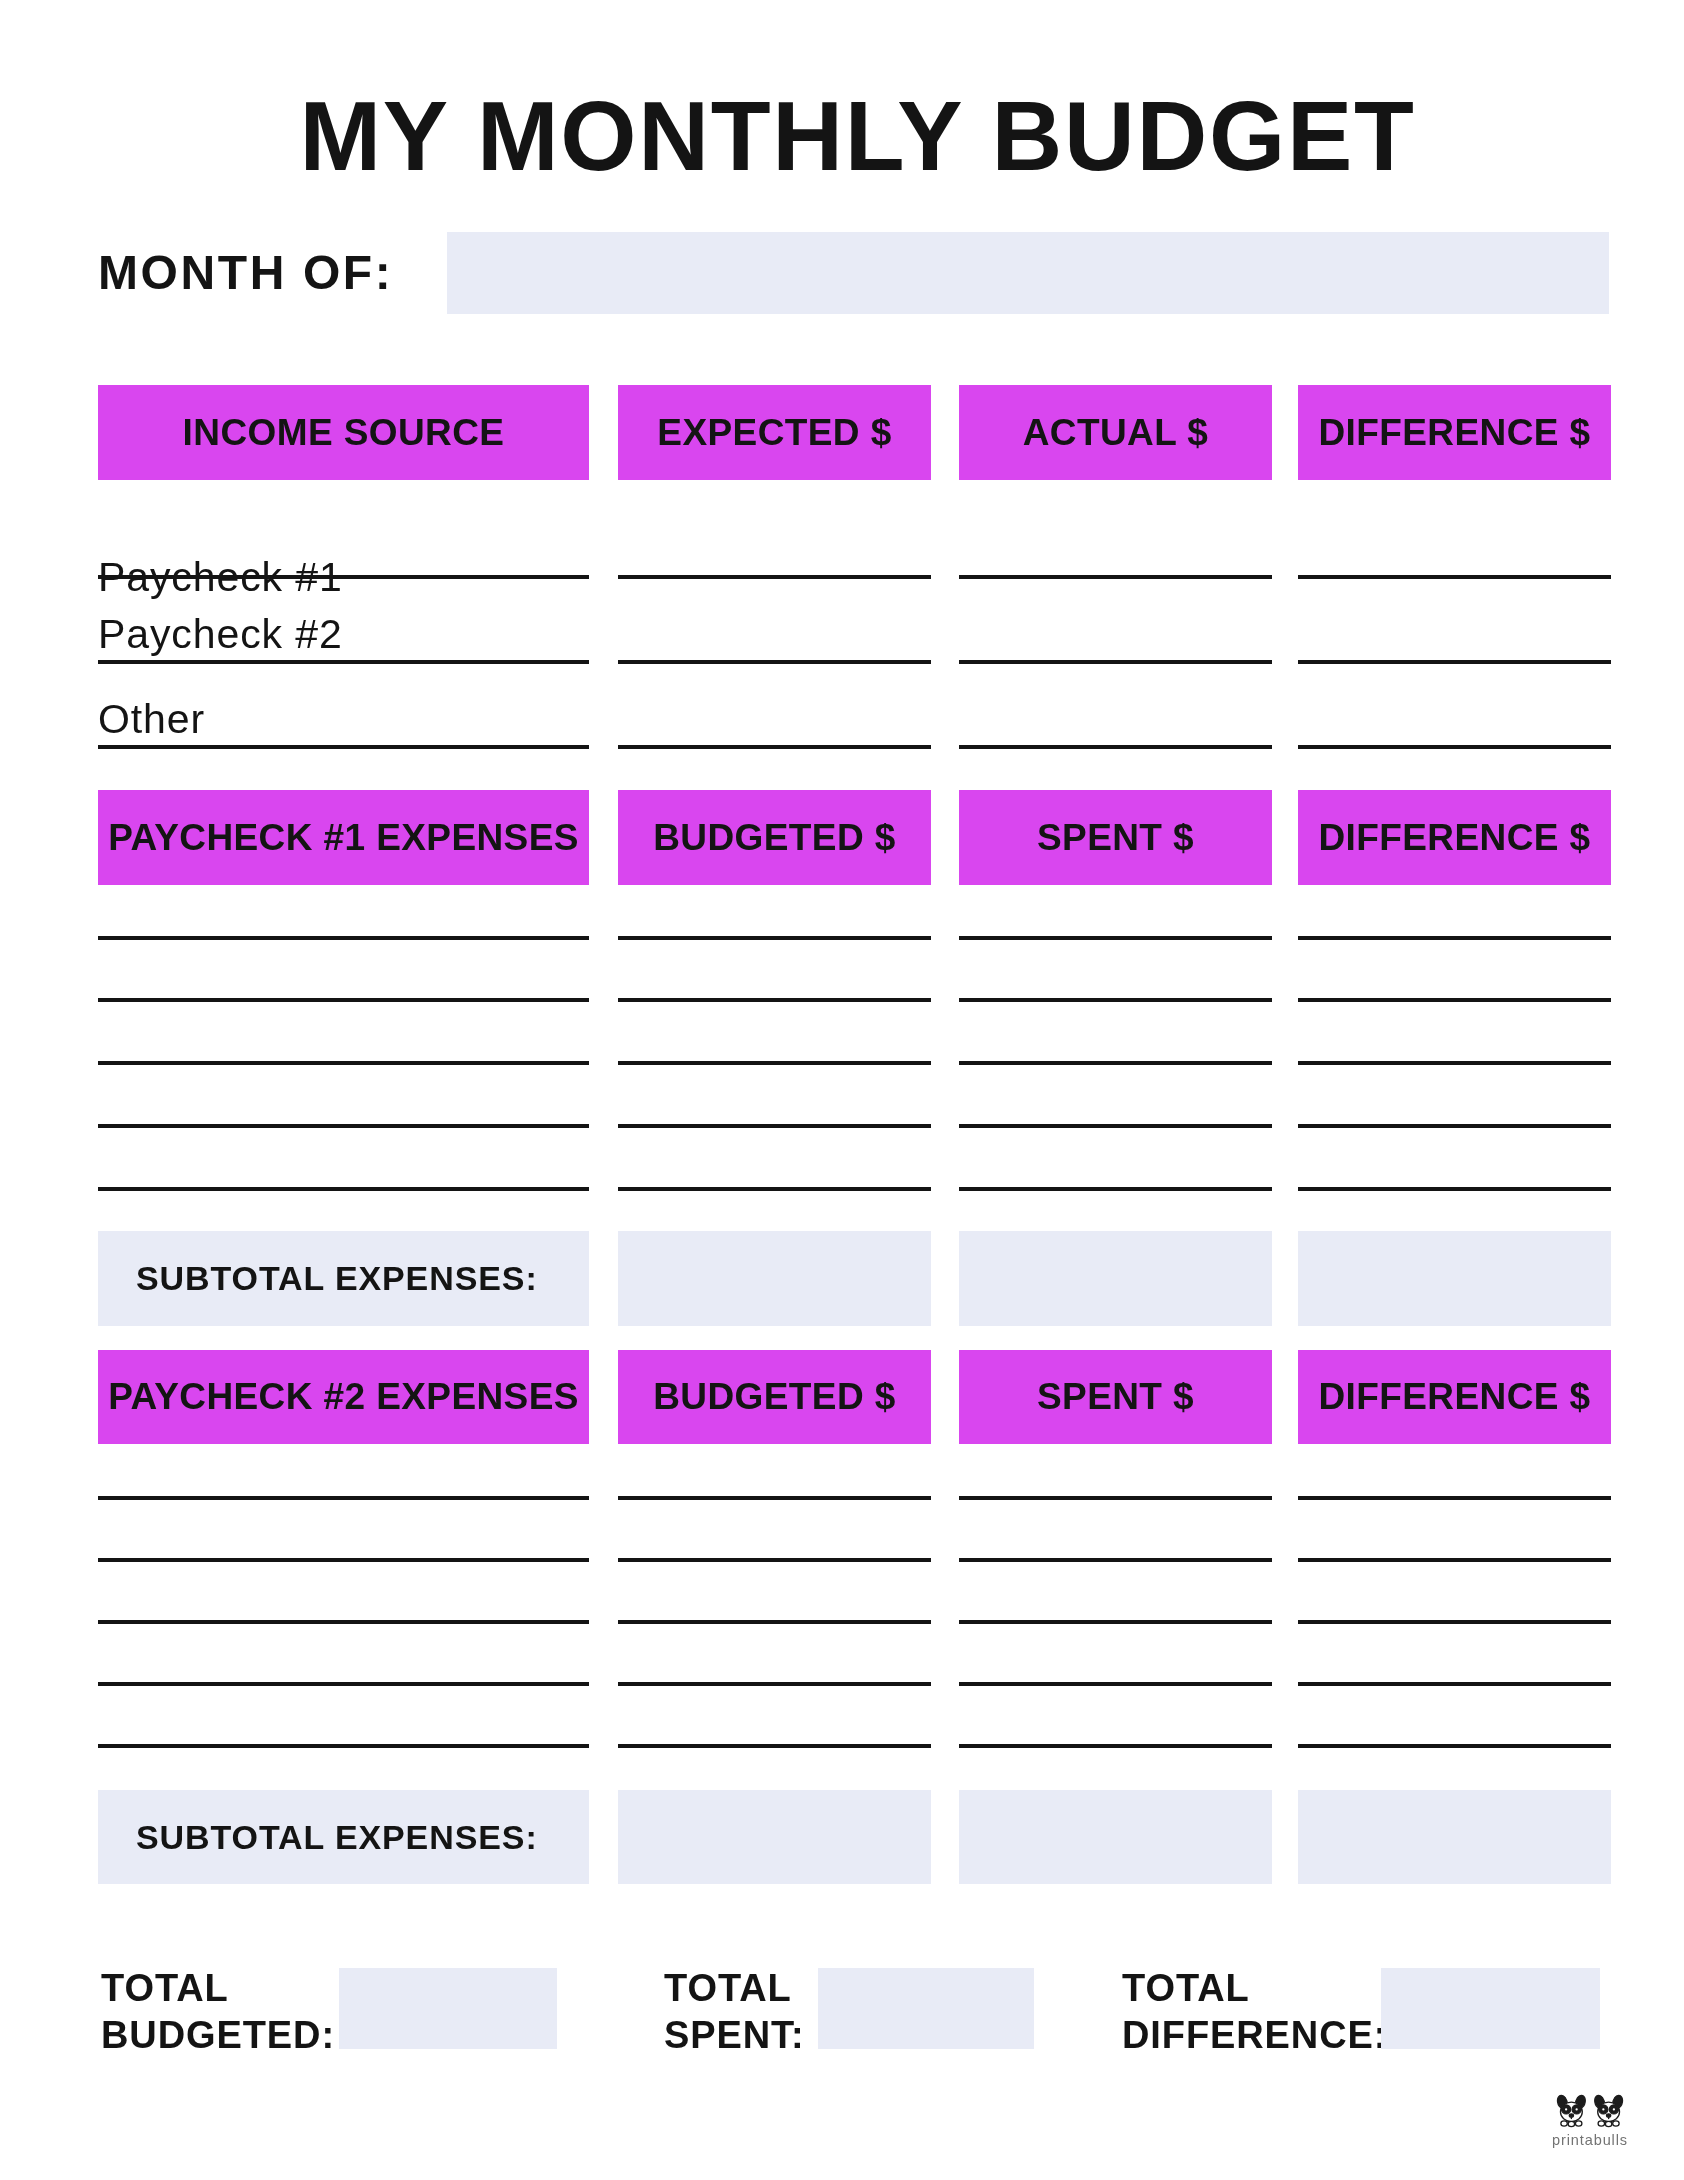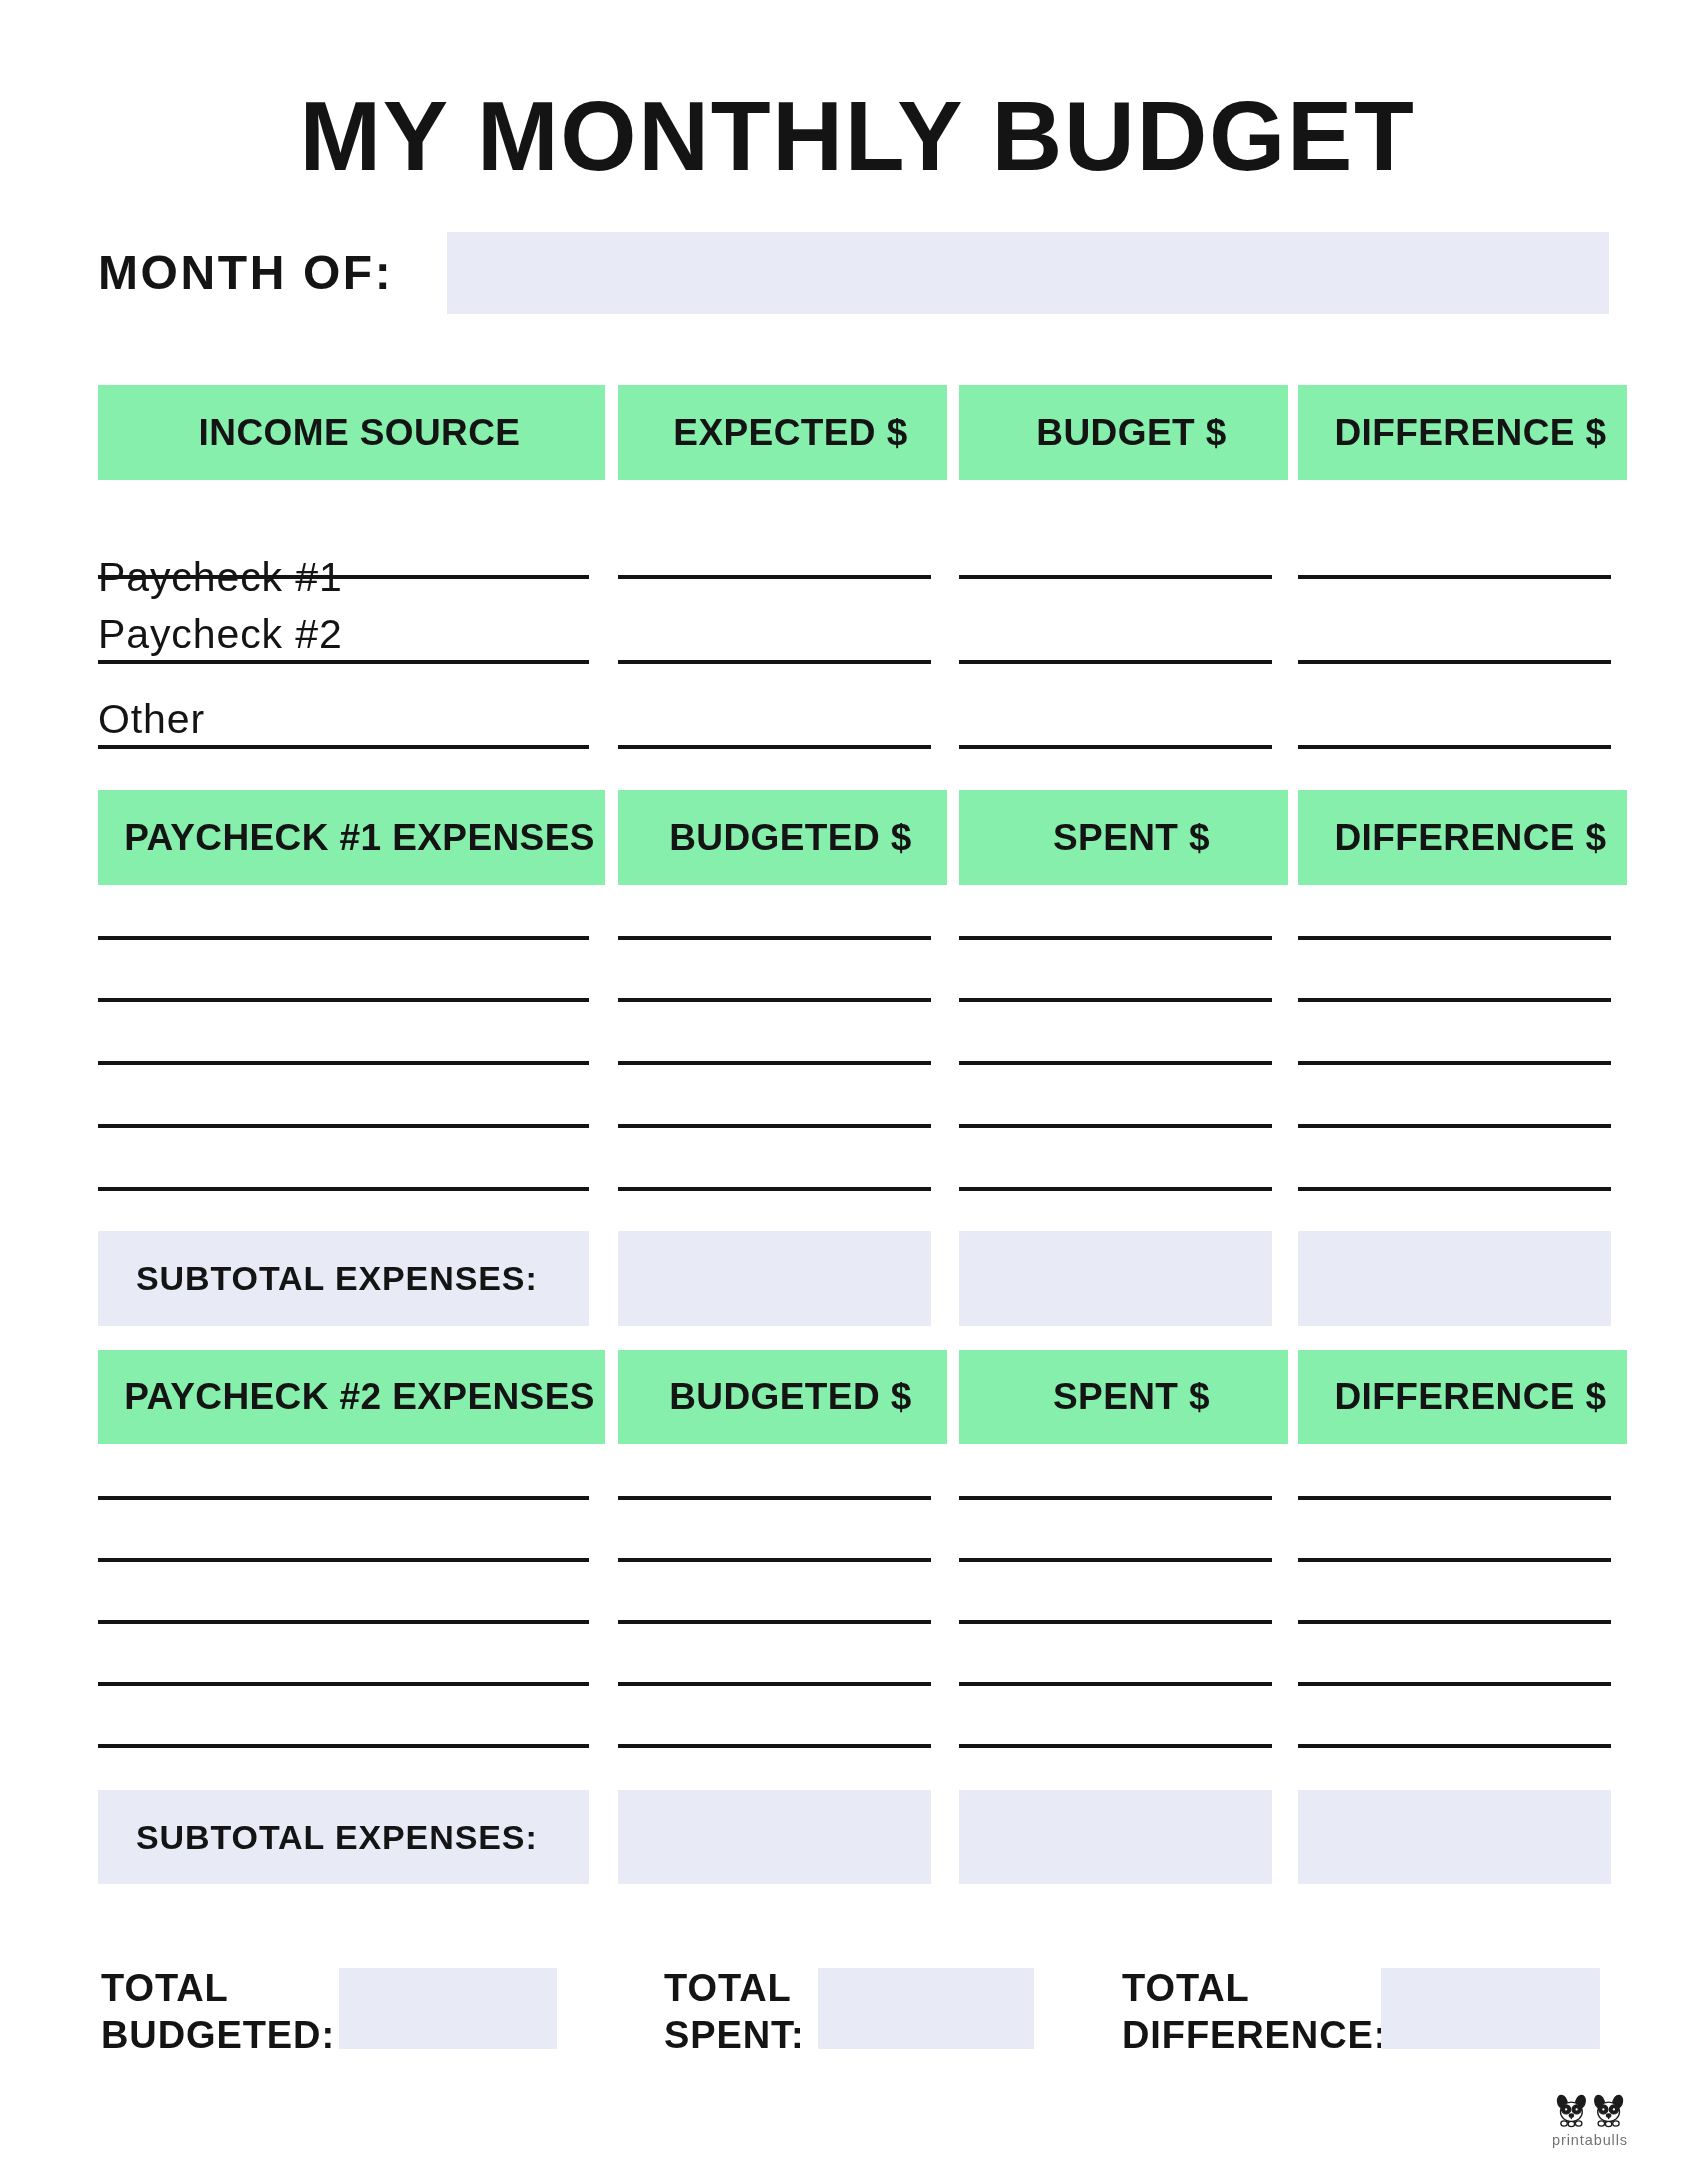--- a/index.html
+++ b/index.html
@@ -21,22 +21,22 @@
 
   
   .c1{left:98px;width:491px;}
   .c2{left:618px;width:313px;}
   .c3{left:959px;width:313px;}
   .c4{left:1298px;width:313px;}
 
   .row{position:absolute;left:0;width:100%;}
   .cell{position:absolute;top:0;height:100%;}
   .hdrcell{
-    background:#86efac;display:flex;align-items:center;justify-content:center;
-    font-size:37px;font-weight:700;letter-spacing:0.4px;text-align:center;padding-left:16px;
+    background:#d946ef;display:flex;align-items:center;justify-content:center;
+    font-size:37px;font-weight:700;letter-spacing:0.4px;text-align:center;
   }
   .fieldbox{background:#e8ebf6;}
   .subcell{
     background:#e8ebf6;display:flex;align-items:center;justify-content:flex-start;
     padding-left:38px;box-sizing:border-box;
     font-size:34px;font-weight:700;letter-spacing:0.9px;
   }
   .line{position:absolute;height:4.3px;background:#141414;}
   .ilabel{
     position:absolute;left:98px;height:48px;line-height:48px;
@@ -63,21 +63,21 @@
   <h1 class="title">MY MONTHLY BUDGET</h1>
 
   <div class="month-row">
     <span class="month-label">MONTH OF:</span>
     <div class="month-box"></div>
   </div>
 
   <div class="row" style="top:385px;height:95px;">
     <div class="cell c1 hdrcell">INCOME SOURCE</div>
     <div class="cell c2 hdrcell">EXPECTED $</div>
-    <div class="cell c3 hdrcell">BUDGET $</div>
+    <div class="cell c3 hdrcell">ACTUAL $</div>
     <div class="cell c4 hdrcell">DIFFERENCE $</div>
   </div>
 
   <div>
     <span class="ilabel" style="top:525px;margin-top:28px;">Paycheck #1</span>
     <div class="line c1" style="top:575px;"></div>
     <div class="line c2" style="top:575px;"></div>
     <div class="line c3" style="top:575px;"></div>
     <div class="line c4" style="top:575px;"></div>
   </div>

